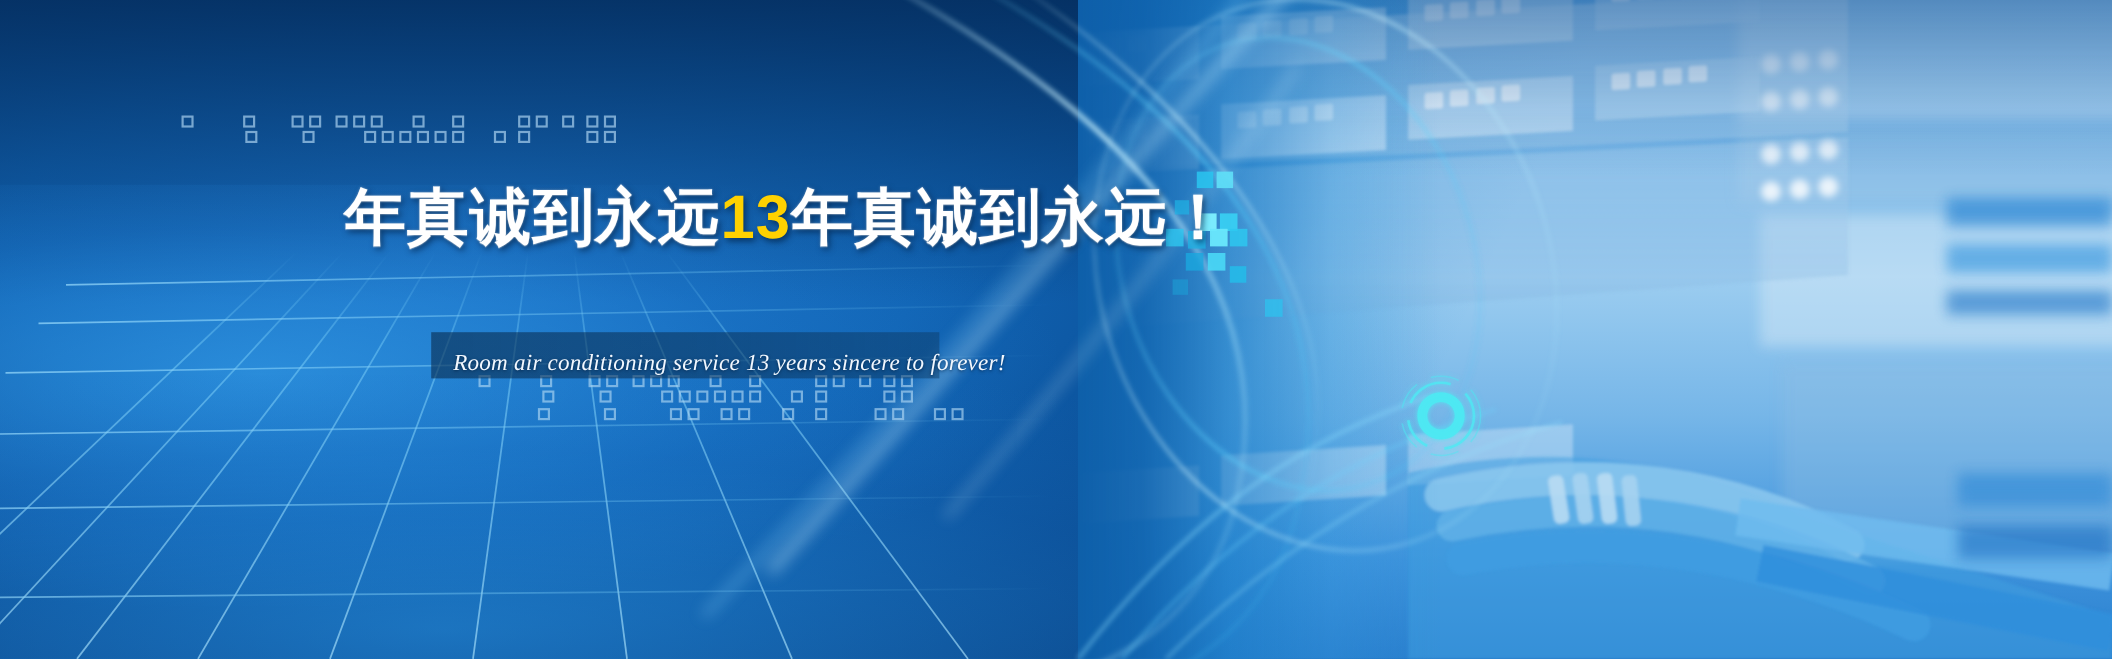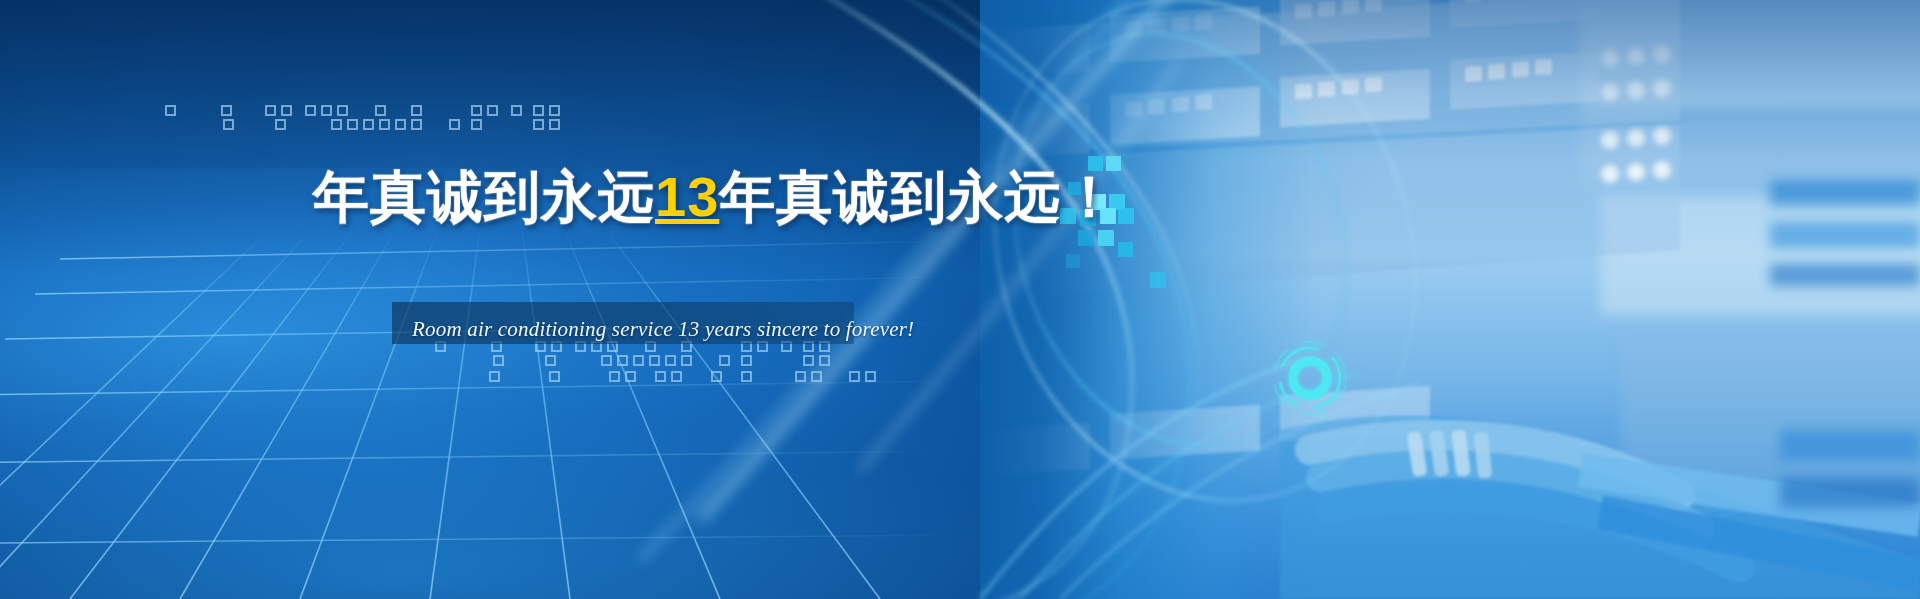--- a/index.html
+++ b/index.html
@@ -81,21 +81,20 @@
     white-space:nowrap;
     text-shadow:
       0 0 2px rgba(255,255,255,.5),
       2px 3px 6px rgba(3,38,78,.75),
       0 1px 0 rgba(255,255,255,.35);
   }
   .headline .hl-num{
     color:#ffd100;
     font-family:"Liberation Sans",sans-serif;
     text-shadow:2px 3px 6px rgba(3,38,78,.8);
-    text-decoration:underline;
   }
   .headline .hl-bang{
     font-weight:bold;
   }
 
   .sub-box{
     position:absolute;left:392px;top:302px;
     width:462px;height:42px;
     background:linear-gradient(90deg,rgba(10,46,82,.62) 0%,rgba(12,54,94,.58) 55%,rgba(14,62,106,.50) 100%);
   }

